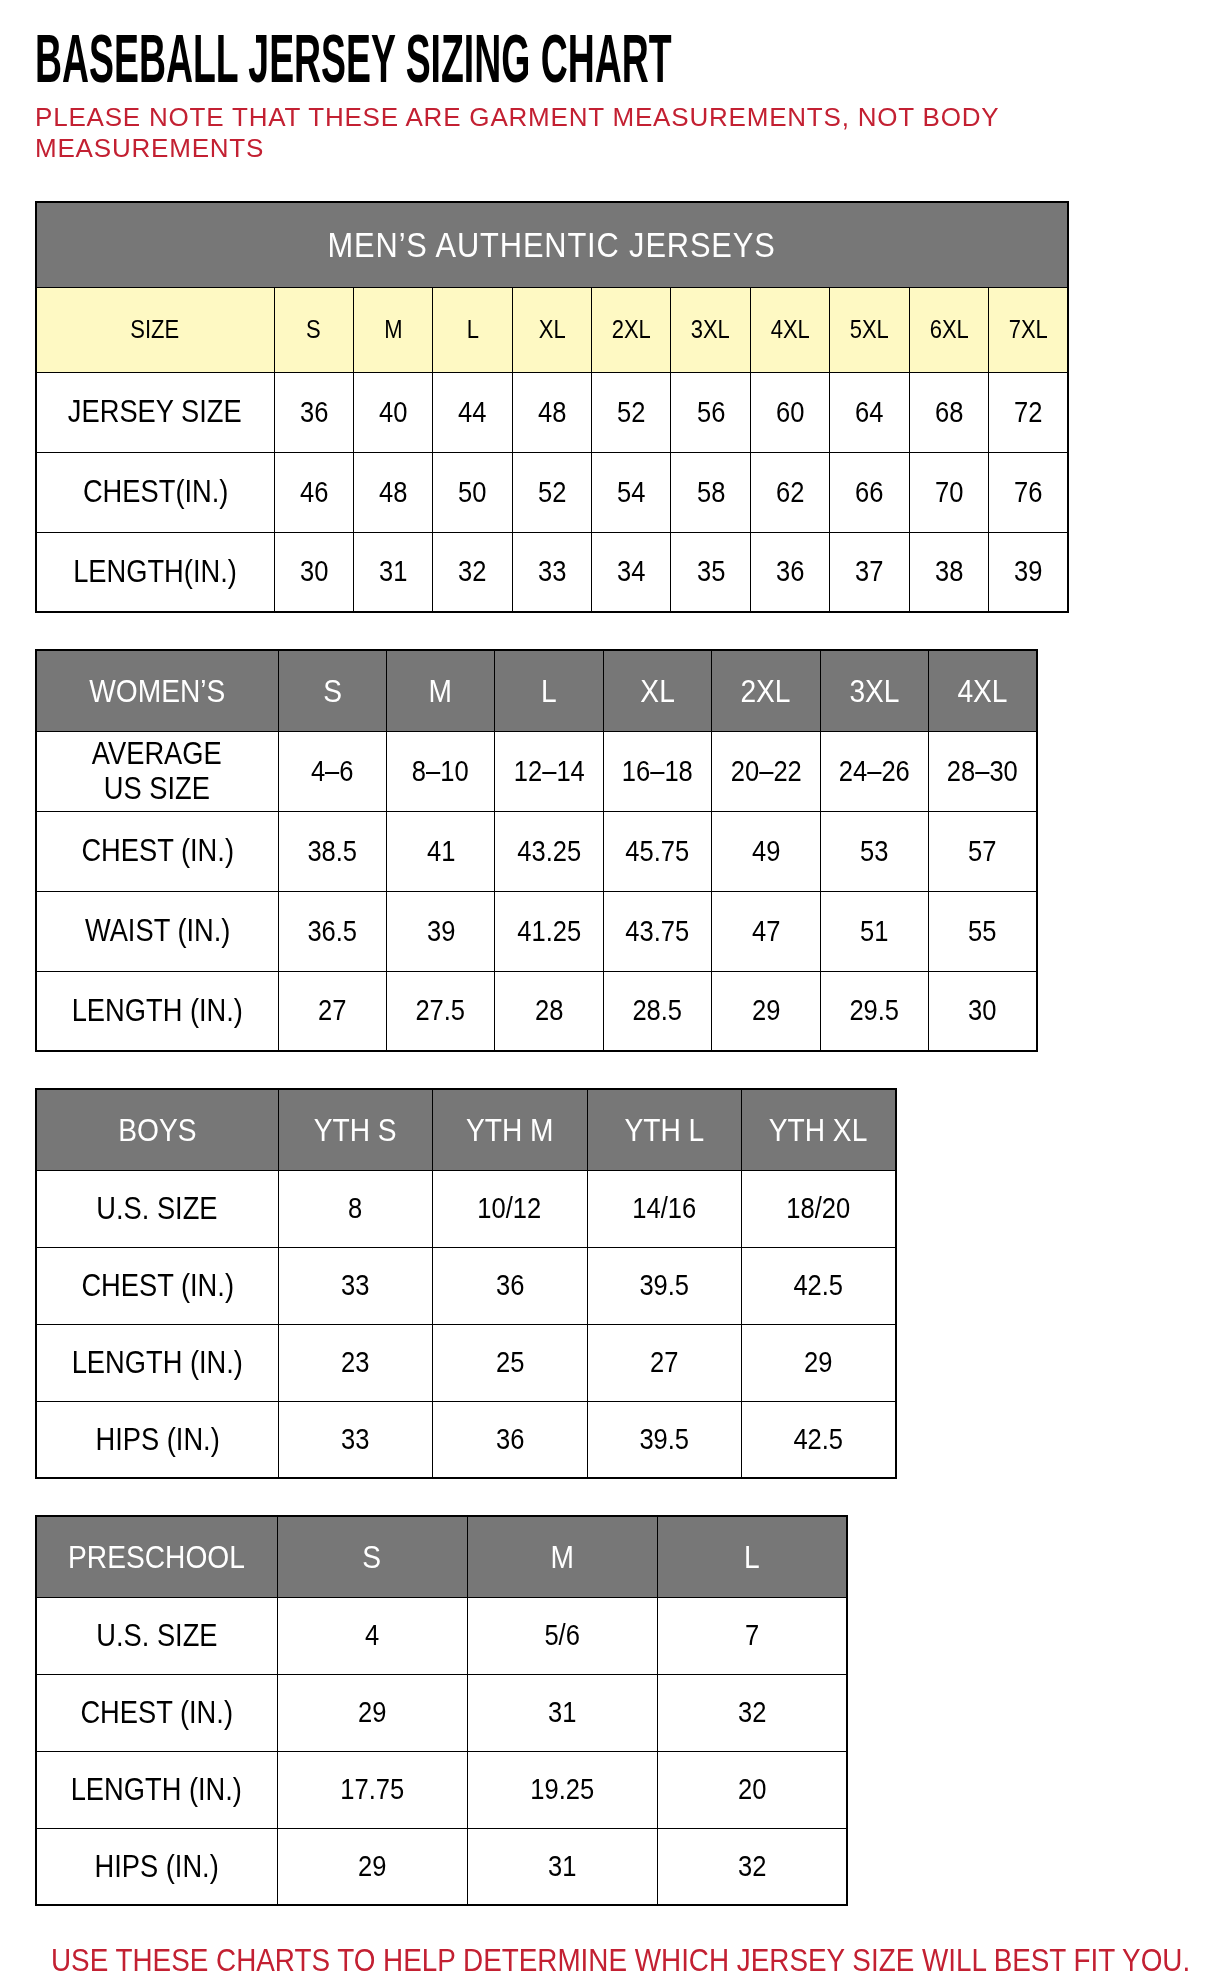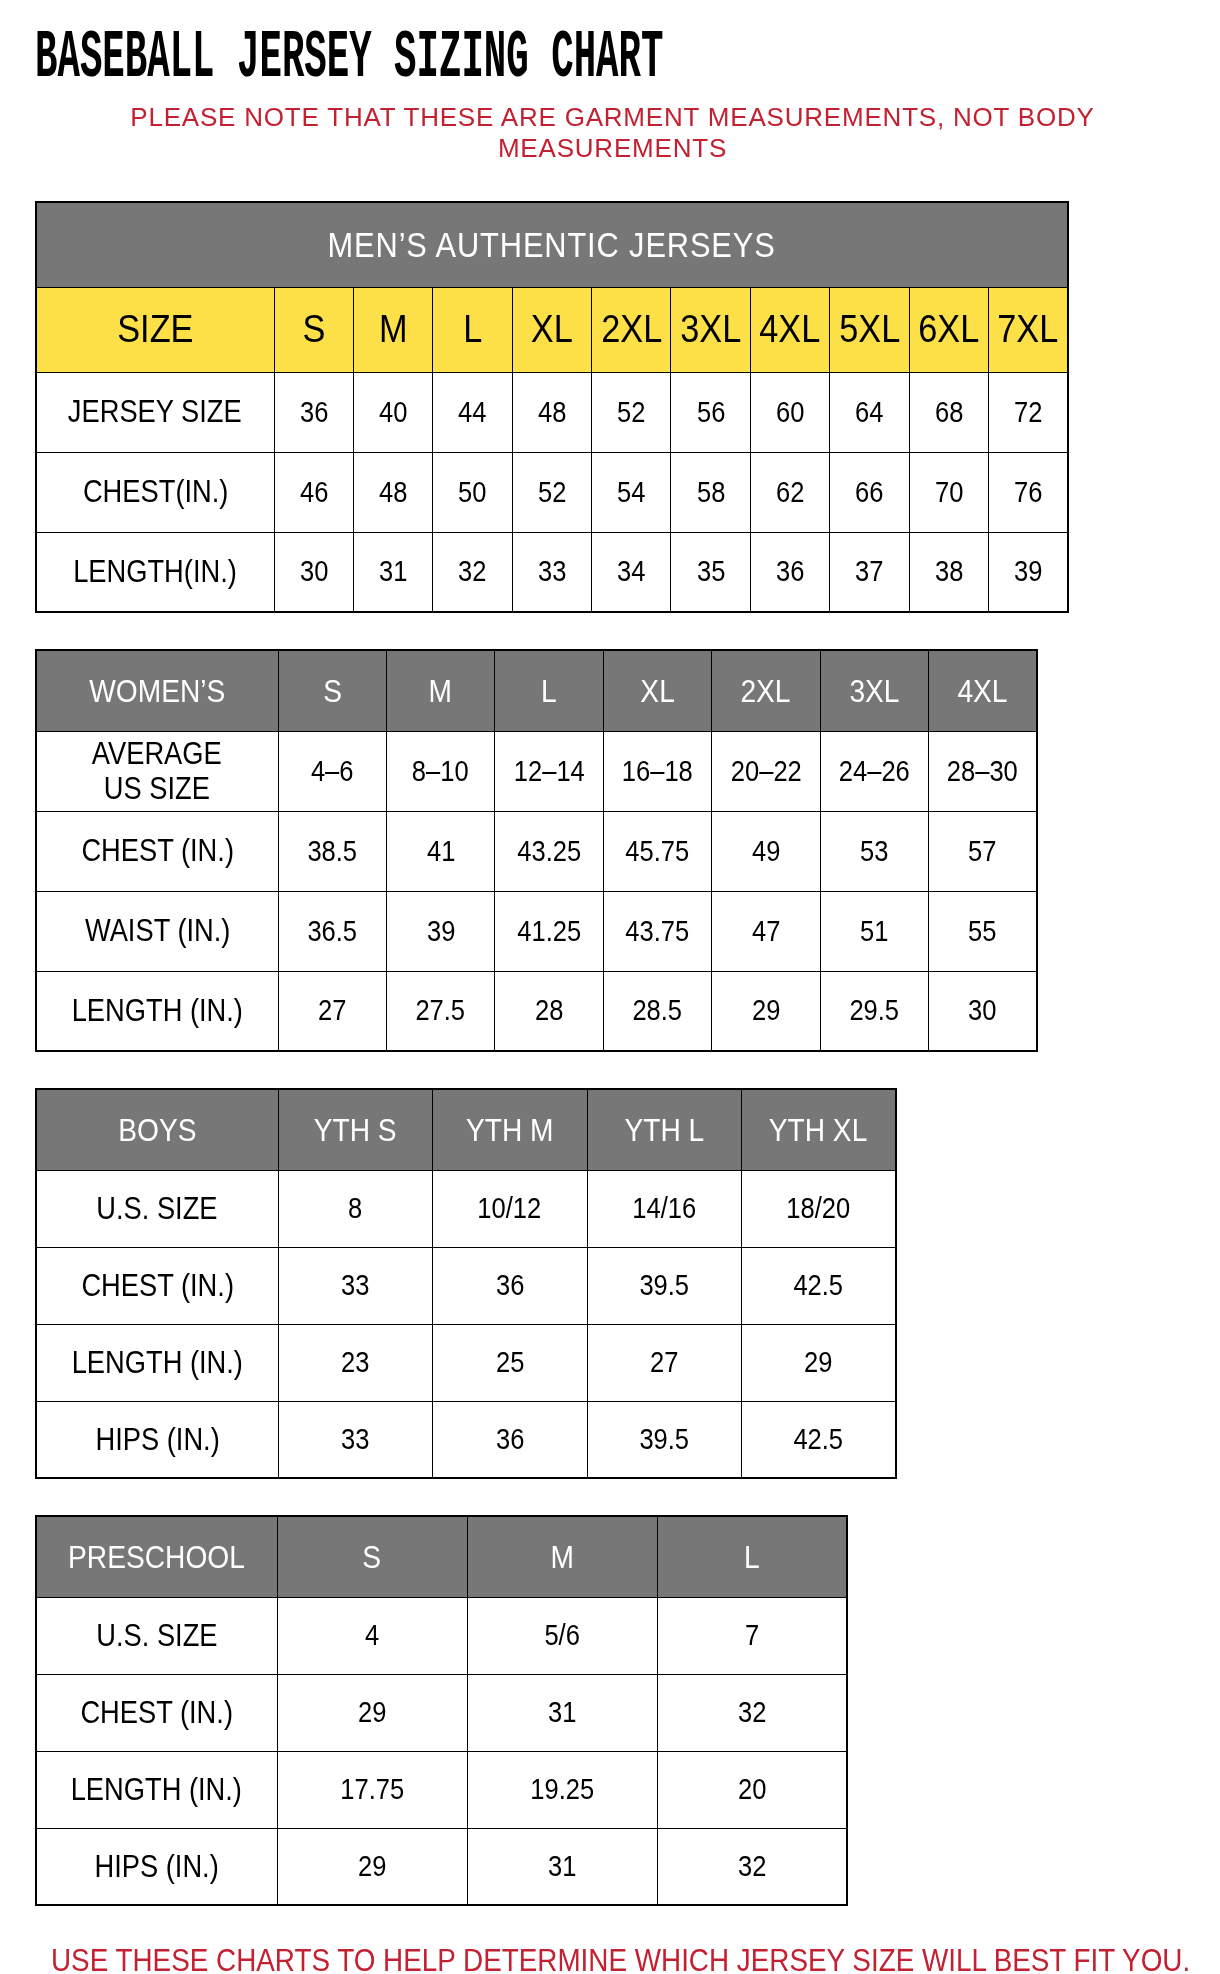--- a/index.html
+++ b/index.html
@@ -18,35 +18,33 @@
   }
   .page{padding:24px 30px 30px 35px;}
 
   h1{
     margin:0 0 10px 0;
     font-size:68px;
     font-weight:700;
     line-height:1.0;
     white-space:nowrap;
     letter-spacing:0;
-    font-family:Liberation Mono, monospace;
   }
   .title-condense{
     display:inline-block;
     transform:scaleX(0.55);
     transform-origin:left center;
   }
 
   .note{
     color:var(--accent-red);
     font-size:26px;
     line-height:1.18;
     letter-spacing:0.8px;
     margin:0 0 38px 0;
-    text-align:center;
   }
 
   table.size-table{
     border-collapse:collapse;
     table-layout:fixed;
     border:2px solid var(--border-black);
     margin:0 0 36px 0;
   }
   .tbl-mens{width:1034px;}
   .tbl-womens{width:1003px;}
@@ -67,24 +65,24 @@
   }
   .banner-cell{
     background:var(--header-gray);
     color:var(--header-text);
     height:85px;
     font-size:35px;
     letter-spacing:1px;
     border-bottom:2px solid var(--border-black);
   }
   .hdr-light{
-    background:#fde047;
+    background:#fef9c3;
     color:#000;
     height:85px;
-    font-size:39px;
+    font-size:25px;
     border-bottom:2px solid var(--border-black);
   }
   .hdr-dark{
     background:var(--header-gray);
     color:var(--header-text);
     height:81px;
     font-size:32px;
     border-left:3px solid #ffffff;
     border-right:3px solid #ffffff;
     border-top:2px solid var(--border-black);

